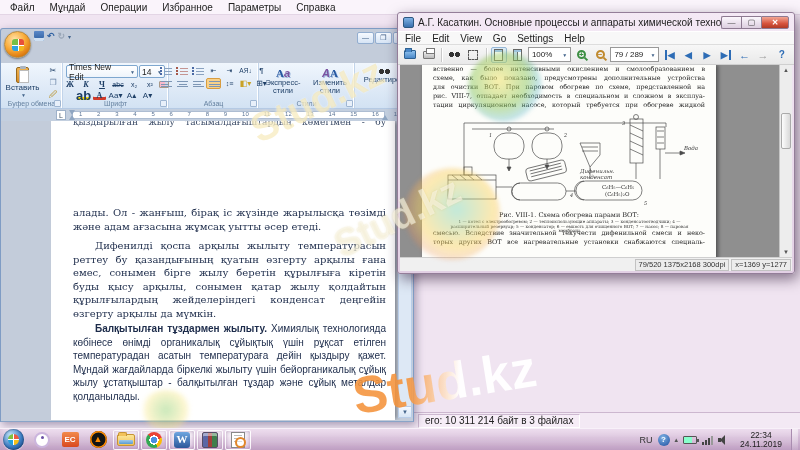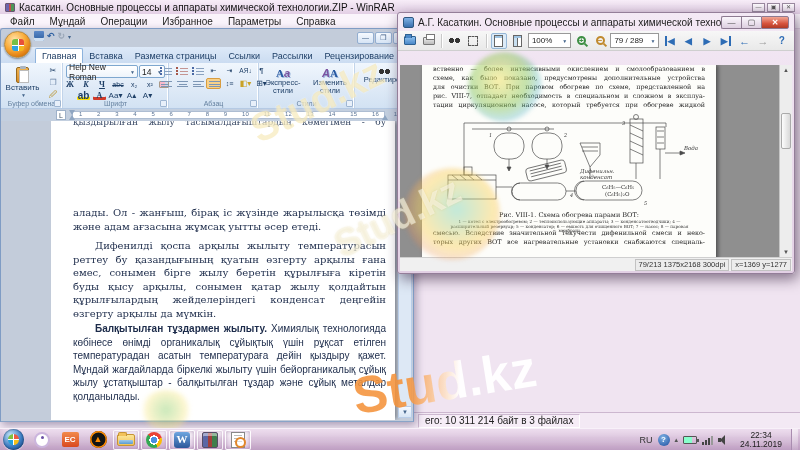--- a/index.html
+++ b/index.html
@@ -39,21 +39,21 @@
 .ic-clip:after{content:"";position:absolute;left:3px;top:-2px;width:6px;height:3px;background:#aab4bf;border-radius:1px}
 .minicol{display:flex;flex-direction:column;gap:1px;margin-left:2px}
 .mi{width:15px;height:11px;display:flex;align-items:center;justify-content:center;font-size:8px;color:#1d3e66;border:1px solid transparent;border-radius:2px}
 .mi.b{font-family:"Liberation Serif",serif;font-weight:bold}
 .mi.i{font-family:"Liberation Serif",serif;font-style:italic;font-weight:bold}
 .mi.u{font-family:"Liberation Serif",serif;text-decoration:underline;font-weight:bold}
 .mi.st{text-decoration:line-through;font-size:7px}
 .mi.sub{font-size:7px}
 .combo{height:13px;border:1px solid #7ea7cf;background:linear-gradient(#fff,#eef4fb);font-size:8.5px;display:flex;align-items:center;padding:0 2px;border-radius:2px;color:#222;justify-content:space-between}
 .cArr{font-size:5px;color:#44658c;margin-left:2px}
-.hl{box-shadow:inset 0 -3px 0 #ffe000;font-size:10px;font-weight:bold}
+.hl{box-shadow:inset 0 -3px 0 #ffe000;font-size:13px;font-weight:bold}
 .fc{box-shadow:inset 0 -3px 0 #d03a2a;font-family:"Liberation Serif",serif;font-weight:bold}
 .erz{width:10px;height:7px;background:linear-gradient(100deg,#f6b8cb 60%,#cfd8e6 60%);border:1px solid #a98;border-radius:1px}
 .li{width:15px;height:11px;border-radius:2px;background-repeat:no-repeat;background-image:radial-gradient(circle at 3px 3px,#4a69a5 1px,transparent 1.4px),radial-gradient(circle at 3px 6px,#4a69a5 1px,transparent 1.4px),radial-gradient(circle at 3px 9px,#4a69a5 1px,transparent 1.4px),linear-gradient(#8aa2c0,#8aa2c0),linear-gradient(#8aa2c0,#8aa2c0),linear-gradient(#8aa2c0,#8aa2c0);background-size:100% 100%,100% 100%,100% 100%,8px 1px,8px 1px,8px 1px;background-position:0 0,0 0,0 0,6px 2.5px,6px 5.5px,6px 8.5px}
 .li.num{filter:hue-rotate(140deg)}
 .al{width:15px;height:11px;border:1px solid transparent;border-radius:2px;background-repeat:no-repeat;background-image:linear-gradient(#7d96b5,#7d96b5),linear-gradient(#7d96b5,#7d96b5),linear-gradient(#7d96b5,#7d96b5),linear-gradient(#7d96b5,#7d96b5);background-size:11px 1px,8px 1px,11px 1px,8px 1px;background-position:2px 2px,2px 4.5px,2px 7px,2px 9.5px}
 .al.c{background-position:2px 2px,3.5px 4.5px,2px 7px,3.5px 9.5px}
 .al.j{background-size:11px 1px,11px 1px,11px 1px,11px 1px;background:#f8d189 ;border-color:#d89c3f;background-image:linear-gradient(#7d96b5,#7d96b5),linear-gradient(#7d96b5,#7d96b5),linear-gradient(#7d96b5,#7d96b5),linear-gradient(#7d96b5,#7d96b5);background-repeat:no-repeat;background-size:11px 1px,11px 1px,11px 1px,11px 1px;background-position:2px 2px,2px 4.5px,2px 7px,2px 9.5px}
 .stybtn{display:flex;flex-direction:column;align-items:center;width:46px;font-size:7.5px;color:#1d3e66;text-align:center;line-height:8px;padding-top:2px}
 .sty-ico{font-family:"Liberation Serif",serif;font-weight:bold;font-size:11px;color:#2456a0;text-shadow:1px 1px 0 #9db8dd;line-height:12px}
 .sty-ico em{color:#7a52a0}
@@ -161,29 +161,20 @@
 
 .d-fig svg{position:absolute;left:6px;top:0}
 .d-fig text{font-family:"DejaVu Serif",serif;fill:#333}
 </style>
 </head>
 <body>
 
 <div id="screen">
 
   <div class="winrar">
-    <div class="wr-title">
-      <span class="wr-ico"></span>
-      <span class="wr-ttl">Касаткин. Основные процессы и аппараты химической технологии.ZIP - WinRAR</span>
-      <span class="wr-ctrls">
-        <span class="wr-btn">—</span>
-        <span class="wr-btn">▣</span>
-        <span class="wr-btn">✕</span>
-      </span>
-    </div>
     <div class="wr-menu">
       <span>Файл</span>
       <span>Мұндай</span>
       <span>Операции</span>
       <span>Избранное</span>
       <span>Параметры</span>
       <span>Справка</span>
     </div>
     <div class="wr-status">
       <span class="wr-cell">его: 10 311 214 байт в 3 файлах</span>
@@ -197,29 +188,20 @@
     <div class="w-qat">
       <span class="ic-save"></span>
       <span class="q-undo">↶</span>
       <span class="q-redo">↻</span>
       <span class="q-more">▾</span>
     </div>
     <div class="w-ctrls">
       <span class="w-cbtn">—</span>
       <span class="w-cbtn">❐</span>
       <span class="w-cbtn">✕</span>
-    </div>
-    <div class="w-tabs">
-      <span class="w-tab active">Главная</span>
-      <span class="w-tab">Вставка</span>
-      <span class="w-tab">Разметка страницы</span>
-      <span class="w-tab">Ссылки</span>
-      <span class="w-tab">Рассылки</span>
-      <span class="w-tab">Рецензирование</span>
-      <span class="w-tab">Вид</span>
     </div>
     <div class="w-ribbon">
       <div class="w-grp" style="width:62px">
         <div class="rowi">
           <div class="bigbtn">
             <span class="ic-clip"></span>
             <span>Вставить</span>
             <span class="cArr">▼</span>
           </div>
           <div class="minicol">
@@ -227,21 +209,21 @@
             <span class="mi" style="color:#6b86a8">❐</span>
             <span class="mi" style="color:#b8922e">🖉</span>
           </div>
         </div>
         <span class="w-glabel">Буфер обмена</span>
         <span class="w-dlg"></span>
       </div>
       <div class="w-grp" style="width:106px">
         <div class="rowi" style="margin-bottom:1px">
           <span class="combo" style="width:72px">
-              <span>Help New Roman</span>
+              <span>Times New Edit</span>
               <span class="cArr">▼</span>
             </span>
           <span class="combo" style="width:26px">
               <span>14</span>
               <span class="cArr">▼</span>
             </span>
         </div>
         <div class="rowi">
           <span class="mi b">Ж</span>
           <span class="mi i">К</span>
@@ -331,20 +313,28 @@
 
   <div class="djv">
     <div class="d-title">
       <span class="d-ico"></span>
       <span class="d-ttl">А.Г. Касаткин. Основные процессы и аппараты химической технологии2.djvu - DjView</span>
       <span class="d-ctrls">
         <span class="d-cbtn">—</span>
         <span class="d-cbtn">▢</span>
         <span class="d-cbtn d-close">✕</span>
       </span>
+    </div>
+    <div class="d-menu">
+      <span>File</span>
+      <span>Edit</span>
+      <span>View</span>
+      <span>Go</span>
+      <span>Settings</span>
+      <span>Help</span>
     </div>
     <div class="d-tool">
       <span class="ti">
           <span class="ic-folder"></span>
         </span>
       <span class="ti">
           <span class="ic-print"></span>
         </span>
       <span class="tsep"></span>
       <span class="ti">
@@ -449,21 +439,21 @@
         <div class="d-line d-bot">смесью. Вследствие значительной текучести дифенильной смеси и неко-</div>
         <div class="d-line">торых других ВОТ все нагревательные установки снабжаются специаль-</div>
       </div>
       <div class="d-scroll">
         <div style="line-height:10px">▲</div>
         <div class="d-sthumb"></div>
         <div style="position:absolute;bottom:0;left:0;right:0;line-height:10px">▼</div>
       </div>
     </div>
     <div class="d-status">
-      <span class="d-cell">79/213 1375x2168 300dpi</span>
+      <span class="d-cell">79/520 1375x2168 300dpi</span>
       <span class="d-cell">x=1369 y=1277</span>
     </div>
   </div>
 
   <div class="blob b1"></div>
   <div class="blob b2"></div>
   <div class="blob b3"></div>
   <div class="wm wm1">Stud.kz</div>
   <div class="wm wm2">Stud.kz</div>
   <div class="wm wm3">Stud.kz</div>

